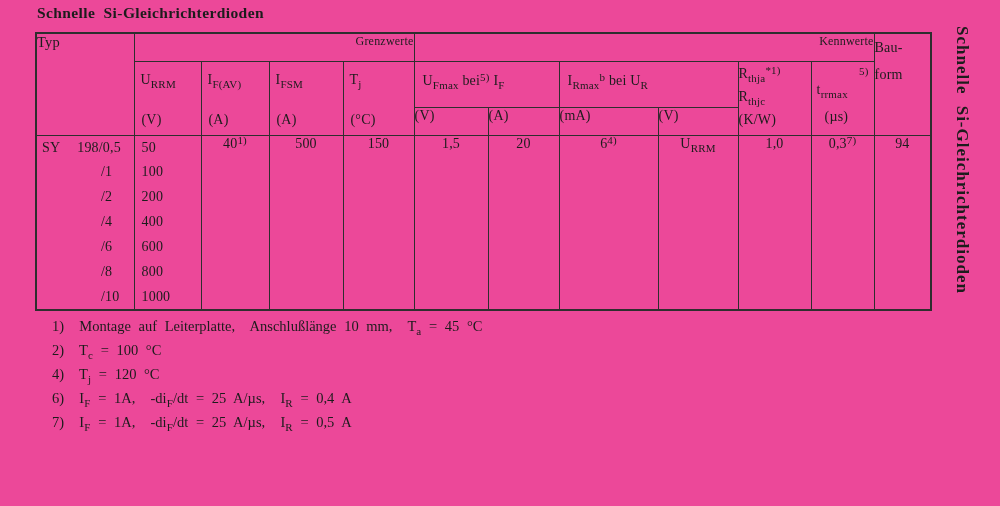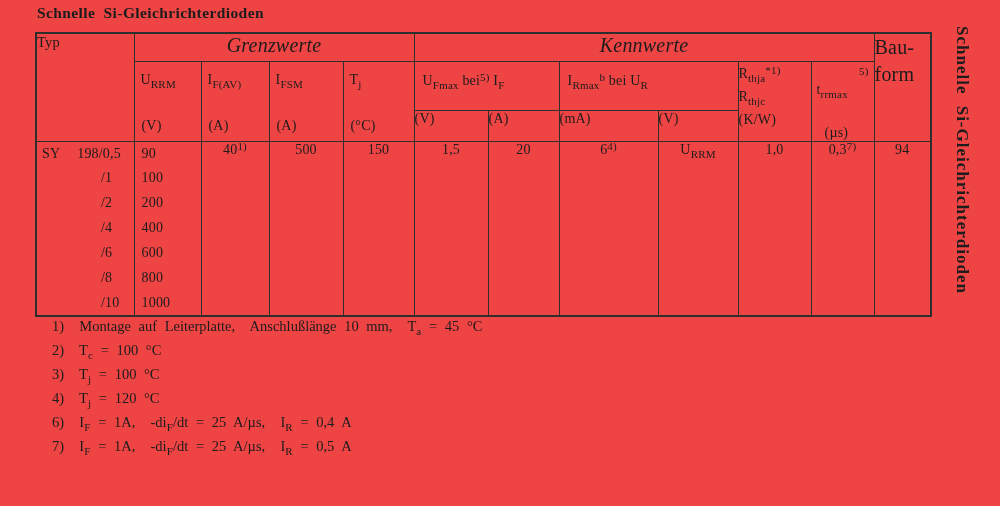--- a/index.html
+++ b/index.html
@@ -1,19 +1,19 @@
 <!DOCTYPE html>
 <html><head>
 <meta charset="utf-8">
 <style>
   html,body{margin:0;padding:0;}
   body{width:1000px;height:506px;background:#ffffff;}
   .page{
     position:relative;width:1000px;height:506px;overflow:hidden;
-    background:#ef4444;color:#1c1c1c;
+    background:#ec4899;color:#1c1c1c;
     font-family:"Liberation Serif","DejaVu Serif",serif;
   }
   .title{
     position:absolute;left:37px;top:4px;margin:0;
     font-size:15.5px;font-weight:bold;letter-spacing:.4px;word-spacing:4px;
   }
   .side-title{
     position:absolute;top:26px;right:28px;
     writing-mode:vertical-rl;
     font-size:17px;font-weight:bold;letter-spacing:1px;word-spacing:6px;
@@ -27,33 +27,33 @@
   table.spec td{
     border:1.5px solid #2e2e2e;padding:0;vertical-align:top;
     letter-spacing:.2px;
   }
   table.spec{border:2px solid #2e2e2e;}
   tr.r-group{height:28px;}
   tr.r-sym{height:46px;}
   tr.r-unit{height:28px;}
   tr.r-body{height:174px;margin-top:33px;}
   td.c-typ{ text-align:left;padding-top:17px;font-size:14.5px;}
-  td.c-group{text-align:center;vertical-align:middle;font-size:20px;padding:0;font-style:italic;}
-  td.c-bauform{padding:11px 0 0 9px;font-size:20px;line-height:27px;}
+  td.c-group{text-align:right;vertical-align:middle;font-size:12px;padding:0;}
+  td.c-bauform{padding:11px 0 0 9px;font-size:14px;line-height:27px;}
   td.c-sym{position:relative;}
   td.c-sym .sym{padding:10px 0 0 6px;}
   td.c-sym .unit{position:absolute;left:7px;bottom:7px;}
   td.c-symwide{border-bottom:none;}
   td.c-symwide .sym{padding:11px 0 0 8px;}
   td.c-unit{border-top:none;padding:2px 0 0 8px;vertical-align:top;}
   td.c-rth{padding:4px 0 0 5px;line-height:23px;}
   td.c-trr{padding:0;}
   td.c-trr .trr-sup{text-align:right;padding:3px 5px 0 0;font-size:11px;height:13px;line-height:13px;}
   td.c-trr .sym{padding:2px 0 0 5px;height:22px;line-height:20px;}
-  td.c-trr .unit{padding:7px 0 0 13px;margin-top:16px;}
+  td.c-trr .unit{padding:7px 0 0 13px;}
   td.c-typlist .type-line{height:24.85px;line-height:24.85px;padding-left:5px;white-space:pre;word-spacing:5px;}
   td.c-typlist .type-line.indent{padding-left:64px;}
   td.c-urrmlist .urrm-line{height:24.85px;line-height:24.85px;padding-left:7px;}
   td.c-shared{vertical-align:middle;text-align:center;padding-top:52px;}
   sub{font-size:11px;vertical-align:-4px;line-height:0;letter-spacing:.2px;}
   sup{font-size:11px;vertical-align:4.5px;line-height:0;letter-spacing:.2px;}
   .footnotes{position:absolute;left:52px;top:314px;font-size:14.5px;word-spacing:4px;}
   .footnotes .fn-line{height:24px;line-height:24px;white-space:pre;}
 </style>
 </head>
@@ -138,21 +138,21 @@
       <td class="c-typlist">
         <div class="type-line">SY  198/0,5</div>
         <div class="type-line indent">/1</div>
         <div class="type-line indent">/2</div>
         <div class="type-line indent">/4</div>
         <div class="type-line indent">/6</div>
         <div class="type-line indent">/8</div>
         <div class="type-line indent">/10</div>
       </td>
       <td class="c-urrmlist">
-        <div class="urrm-line">90</div>
+        <div class="urrm-line">50</div>
         <div class="urrm-line">100</div>
         <div class="urrm-line">200</div>
         <div class="urrm-line">400</div>
         <div class="urrm-line">600</div>
         <div class="urrm-line">800</div>
         <div class="urrm-line">1000</div>
       </td>
       <td class="c-shared"><span>40</span><sup>1)</sup></td>
       <td class="c-shared"><span>500</span></td>
       <td class="c-shared"><span>150</span></td>
@@ -163,19 +163,18 @@
       <td class="c-shared"><span>1,0</span></td>
       <td class="c-shared"><span>0,3</span><sup>7)</sup></td>
       <td class="c-shared"><span>94</span></td>
     </tr>
   </tbody>
     </table>
 
   <div class="footnotes">
     <div class="fn-line"><span>1)</span><span>  Montage auf Leiterplatte,  Anschlußlänge 10 mm,  T</span><sub>a</sub><span> = 45 °C</span></div>
     <div class="fn-line"><span>2)</span><span>  T</span><sub>c</sub><span> = 100 °C</span></div>
-    <div class="fn-line"><span>3)</span><span>  T</span><sub>j</sub><span> = 100 °C</span></div>
     <div class="fn-line"><span>4)</span><span>  T</span><sub>j</sub><span> = 120 °C</span></div>
     <div class="fn-line"><span>6)</span><span>  I</span><sub>F</sub><span> = 1A,  -di</span><sub>F</sub><span>/dt = 25 A/µs,  I</span><sub>R</sub><span> = 0,4 A</span></div>
     <div class="fn-line"><span>7)</span><span>  I</span><sub>F</sub><span> = 1A,  -di</span><sub>F</sub><span>/dt = 25 A/µs,  I</span><sub>R</sub><span> = 0,5 A</span></div>
   </div>
 
 </div>
 
 </body></html>

